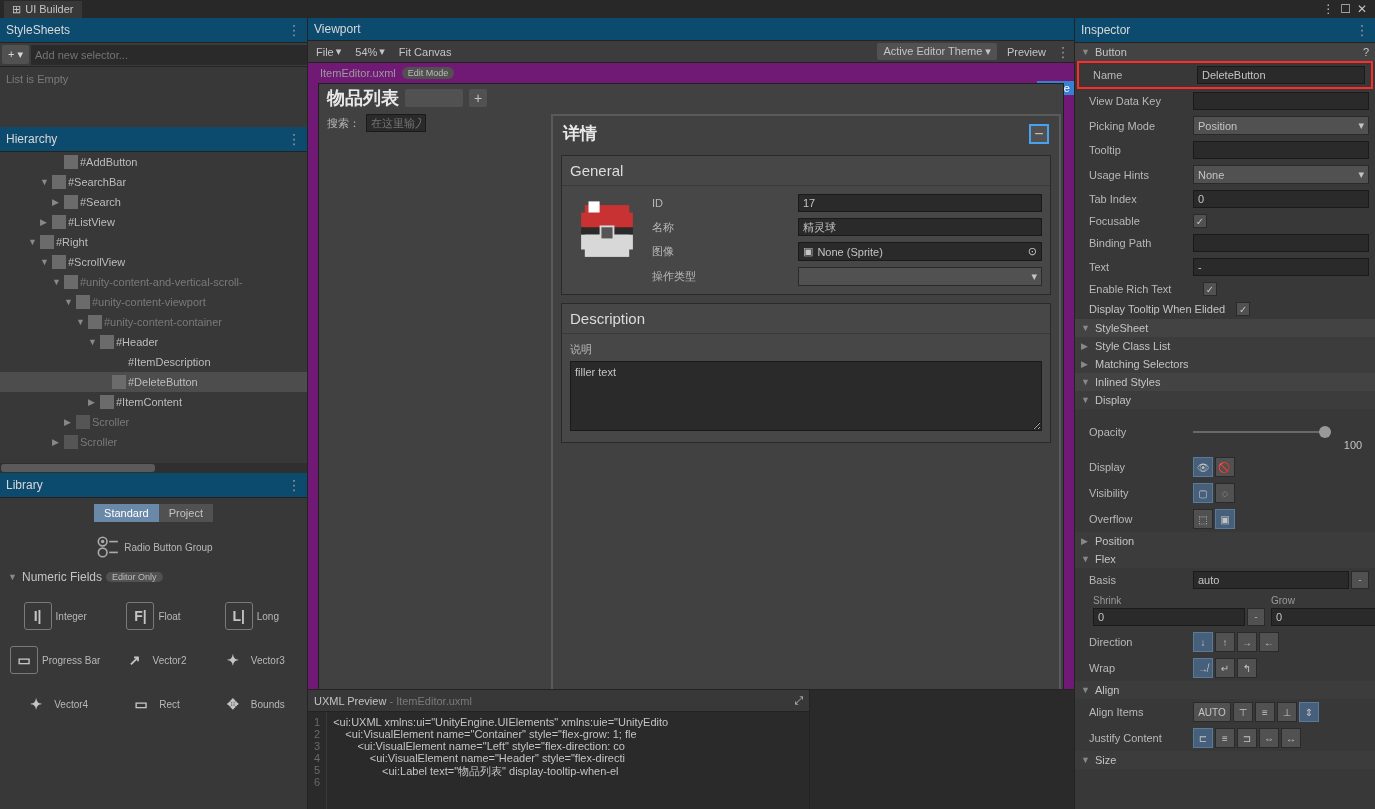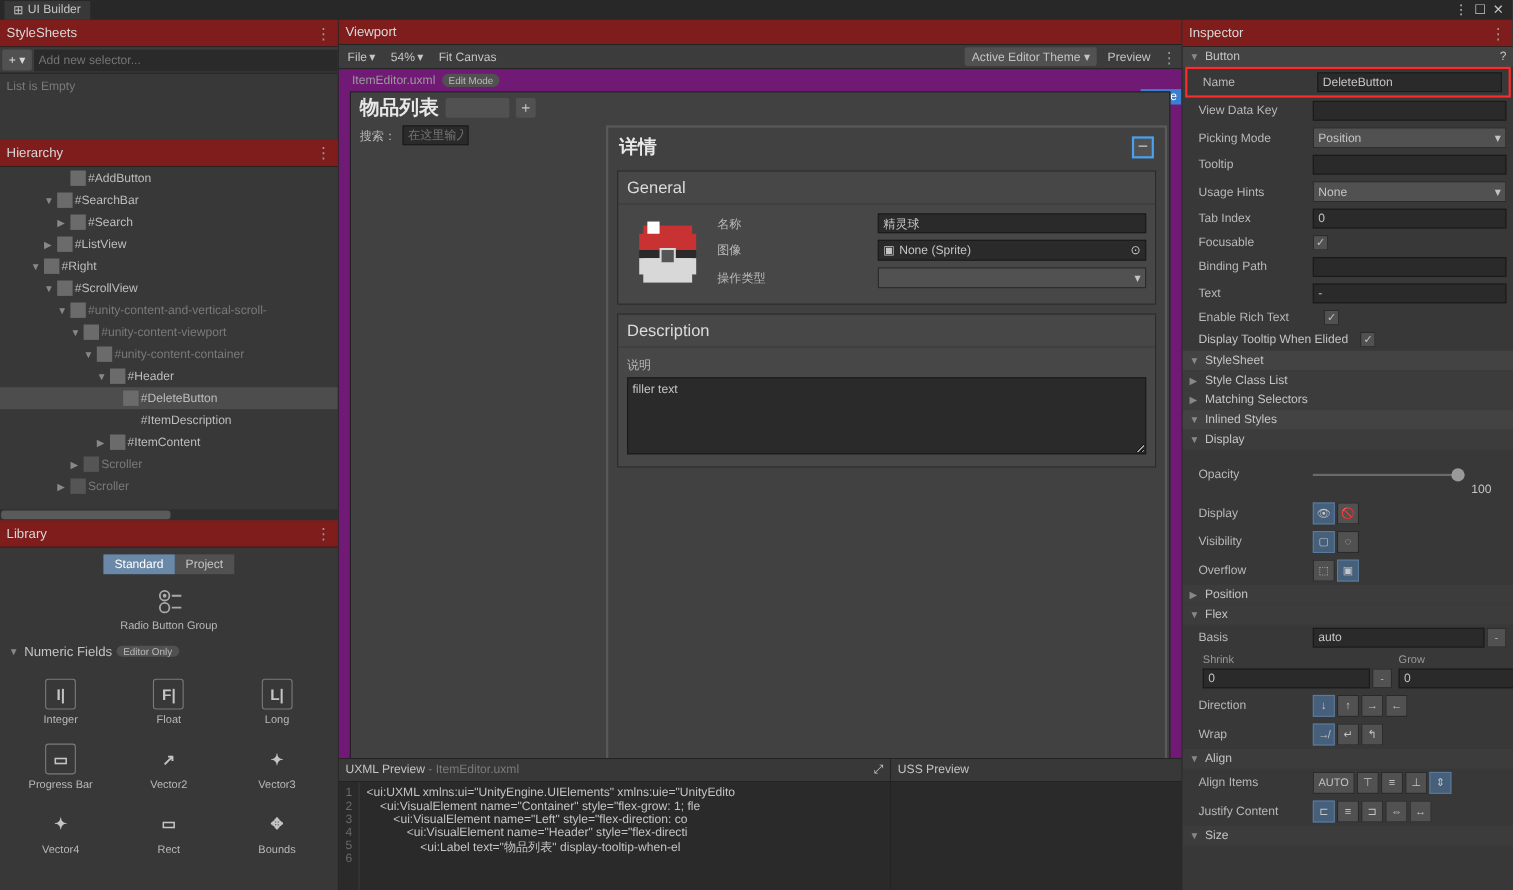--- a/index.html
+++ b/index.html
@@ -5,41 +5,41 @@
 * { box-sizing: border-box; margin: 0; padding: 0; font-family: Arial, sans-serif; }
 body { background: #383838; color: #c4c4c4; font-size: 12px; overflow: hidden; width: 1375px; height: 809px; }
 .app { display: flex; flex-direction: column; width: 100%; height: 100%; }
 .tabbar { height: 18px; background: #282828; display: flex; align-items: center; padding-left: 4px; }
 .tab { background: #383838; padding: 2px 8px; display: flex; align-items: center; gap: 4px; font-size: 11px; }
 .window-controls { display: flex; gap: 6px; padding-right: 8px; align-items: center; }
 .main { display: flex; flex: 1; overflow: hidden; }
 .col-left { width: 308px; display: flex; flex-direction: column; border-right: 1px solid #232323; }
 .col-mid { flex: 1; display: flex; flex-direction: column; border-right: 1px solid #232323; }
 .col-right { width: 300px; display: flex; flex-direction: column; background: #383838; }
-.panel-header { background: #7f1d1d; border-bottom: 1px solid #232323; padding: 4px 6px; font-size: 12px; display: flex; align-items: center; justify-content: space-between; }
+.panel-header { background: #0c4a6e; border-bottom: 1px solid #232323; padding: 4px 6px; font-size: 12px; display: flex; align-items: center; justify-content: space-between; }
 .panel-header .title { color: #d8d8d8; }
 .menu-icon { font-size: 14px; color: #9a9a9a; cursor: pointer; }
 .add-selector-row { display: flex; align-items: center; background: #3c3c3c; border-bottom: 1px solid #232323; }
 .plus-btn { background: #515151; color: #d8d8d8; padding: 3px 6px; margin: 2px; border-radius: 2px; display: flex; align-items: center; gap: 2px; font-size: 11px; }
 .add-selector-input { flex: 1; background: #2a2a2a; border: none; color: #999; padding: 4px; font-size: 11px; }
 .empty-msg { padding: 6px; color: #7a7a7a; font-size: 11px; }
 .hierarchy-body { flex: 1; overflow-y: auto; background: #383838; font-size: 11px; }
 .tree-row { display: flex; align-items: center; height: 20px; padding-left: 4px; cursor: pointer; }
 .tree-row.selected { background: #4d4d4d; }
 .tree-foldout { width: 12px; color: #888; font-size: 9px; }
 .tree-icon { width: 14px; height: 14px; margin-right: 2px; display: inline-block; }
 .tree-label { color: #bdbdbd; }
 .i-btn { background: #6b6b6b; } .i-ve { background: #6b6b6b; } .i-sv { background: #6b6b6b; } .i-lv { background: #6b6b6b; } .i-tf { background: #6b6b6b; } .i-sc { background: #555; }
 .library-body { background: #383838; flex: 1; display: flex; flex-direction: column; }
 .lib-tabs { display: flex; justify-content: center; padding: 6px; gap: 0; }
 .lib-tab { padding: 3px 10px; background: #515151; font-size: 11px; }
 .lib-tab.active { background: #6a88a8; color: #fff; }
 .lib-section-row { display: flex; align-items: center; gap: 4px; padding: 4px 8px; }
 .lib-grid3 { display: grid; grid-template-columns: repeat(3, 1fr); gap: 4px; padding: 8px; }
-.lib-cell { display: flex; flex-direction: column; align-items: center; justify-content: center; gap: 4px; padding: 6px 2px; }
+.lib-cell { display: flex; align-items: center; justify-content: center; gap: 4px; padding: 6px 2px; }
 .lib-icon { width: 28px; height: 28px; display: flex; align-items: center; justify-content: center; border: 1px solid #7a7a7a; border-radius: 3px; color: #c4c4c4; font-size: 14px; font-weight: bold; }
 .lib-label { font-size: 10px; color: #b8b8b8; text-align: center; }
 .viewport-toolbar { display: flex; align-items: center; background: #3c3c3c; border-bottom: 1px solid #232323; padding: 2px 4px; gap: 6px; font-size: 11px; }
 .vt-item { display: flex; align-items: center; gap: 2px; padding: 2px 4px; }
 .vt-select { background: #515151; padding: 2px 6px; border-radius: 2px; }
 .viewport-canvas { flex: 1; background: #701a75; position: relative; overflow: hidden; padding: 20px 10px 10px 10px; }
 .file-label-row { display: flex; align-items: center; gap: 6px; padding: 2px 6px; font-size: 11px; color: #9a9a9a; }
 .badge-editmode { background: #515151; border-radius: 8px; padding: 1px 6px; font-size: 9px; color: #bbb; }
 .delete-tag { position: absolute; top: 18px; right: 0; background: #3b7fd1; color: #fff; padding: 1px 4px; font-size: 11px; }
 .canvas-window { background: #414141; border: 1px solid #202020; display: flex; flex-direction: column; height: 640px; }
@@ -80,21 +80,21 @@
 .insp-foldout { font-size: 9px; color: #888; width: 10px; }
 .insp-row { display: flex; align-items: center; padding: 3px 6px 3px 14px; gap: 4px; min-height: 20px; }
 .insp-label { width: 100px; color: #b8b8b8; }
 .insp-input { flex: 1; background: #2a2a2a; border: 1px solid #1a1a1a; color: #c4c4c4; padding: 2px 4px; font-size: 11px; }
 .insp-dropdown { flex: 1; background: #515151; border: 1px solid #2a2a2a; padding: 2px 4px; font-size: 11px; display: flex; justify-content: space-between; align-items: center; }
 .insp-check { width: 14px; height: 14px; background: #515151; border: 1px solid #2a2a2a; display: flex; align-items: center; justify-content: center; font-size: 10px; }
 .name-highlight { border: 2px solid #ff2a2a; margin: 0 2px; }
 .insp-slider { flex: 1; display: flex; align-items: center; gap: 6px; }
 .slider-track { flex: 1; height: 2px; background: #6a6a6a; position: relative; }
 .slider-thumb { position: absolute; right: 0; top: -5px; width: 12px; height: 12px; background: #999; border-radius: 50%; }
-.slider-val { width: 32px; text-align: left; margin-top: 27px; }
+.slider-val { width: 32px; text-align: center; margin-top: 27px; }
 .toggle-group { display: flex; gap: 2px; }
 .toggle-btn { width: 20px; height: 20px; background: #515151; border: 1px solid #2a2a2a; display: flex; align-items: center; justify-content: center; font-size: 10px; }
 .toggle-btn.active { background: #46607c; border-color: #5a7a9a; }
 .two-col { display: flex; gap: 6px; flex: 1; }
 .two-col > div { flex: 1; display: flex; flex-direction: column; gap: 2px; }
 .mini-label { font-size: 10px; color: #9a9a9a; }
 .small-input-row { display: flex; gap: 2px; }
 .small-input { flex: 1; background: #2a2a2a; border: 1px solid #1a1a1a; color: #c4c4c4; padding: 2px 4px; font-size: 11px; }
 .small-dd { width: 18px; background: #515151; border: 1px solid #2a2a2a; display: flex; align-items: center; justify-content: center; font-size: 9px; }
 .hscroll { height: 10px; background: #2f2f2f; display: flex; }
@@ -183,29 +183,29 @@
           <div class="tree-row" style="padding-left: 76px;">
             <span class="tree-foldout">▼</span>
             <span class="tree-icon i-ve"></span>
             <span class="tree-label" style="color: rgb(122, 122, 122);">#unity-content-container</span>
           </div>
           <div class="tree-row" style="padding-left: 88px;">
             <span class="tree-foldout">▼</span>
             <span class="tree-icon i-ve"></span>
             <span class="tree-label">#Header</span>
           </div>
+          <div class="tree-row" style="padding-left: 100px;">
+            <span class="tree-foldout"></span>
+            <span class="tree-icon i-T"></span>
+            <span class="tree-label">#ItemDescription</span>
+          </div>
           <div class="tree-row selected" style="padding-left: 100px;">
             <span class="tree-foldout"></span>
             <span class="tree-icon i-btn"></span>
             <span class="tree-label">#DeleteButton</span>
-          </div>
-          <div class="tree-row" style="padding-left: 100px;">
-            <span class="tree-foldout"></span>
-            <span class="tree-icon i-T"></span>
-            <span class="tree-label">#ItemDescription</span>
           </div>
           <div class="tree-row" style="padding-left: 88px;">
             <span class="tree-foldout">▶</span>
             <span class="tree-icon i-ve"></span>
             <span class="tree-label">#ItemContent</span>
           </div>
           <div class="tree-row" style="padding-left: 64px;">
             <span class="tree-foldout">▶</span>
             <span class="tree-icon i-sc"></span>
             <span class="tree-label" style="color: rgb(122, 122, 122);">Scroller</span>
@@ -335,20 +335,24 @@
                   <rect x="8" y="6" width="24" height="14" fill="#c83232"></rect>
                   <rect x="6" y="10" width="28" height="8" fill="#c83232"></rect>
                   <rect x="10" y="4" width="6" height="6" fill="#ffffff"></rect>
                   <rect x="6" y="18" width="28" height="4" fill="#2a2a2a"></rect>
                   <rect x="8" y="22" width="24" height="12" fill="#d8d8d8"></rect>
                   <rect x="6" y="22" width="28" height="8" fill="#d8d8d8"></rect>
                   <rect x="16" y="17" width="8" height="8" fill="#d8d8d8"></rect>
                   <rect x="17" y="18" width="6" height="6" fill="#555"></rect>
                 </svg>
                 <div class="dp-fields">
+                  <div class="dp-field-row">
+                    <span class="dp-field-label">ID</span>
+                    <input class="dp-field-input" value="17" style="">
+                  </div>
                   <div class="dp-field-row">
                     <span class="dp-field-label">名称</span>
                     <input class="dp-field-input" value="精灵球" style="">
                   </div>
                   <div class="dp-field-row">
                     <span class="dp-field-label">图像</span>
                     <div class="dp-obj-field">
                       <span>▣</span>
                       <span>None (Sprite)</span>
                       <span class="spacer"></span>
@@ -382,23 +386,20 @@
           <div class="code-area">
             <div class="line-numbers">1<br>2<br>3<br>4<br>5<br>6</div>
             <div class="code-lines" id="code-lines">&lt;ui:UXML xmlns:ui="UnityEngine.UIElements" xmlns:uie="UnityEdito
     &lt;ui:VisualElement name="Container" style="flex-grow: 1; fle
         &lt;ui:VisualElement name="Left" style="flex-direction: co
             &lt;ui:VisualElement name="Header" style="flex-directi
                 &lt;ui:Label text="物品列表" display-tooltip-when-el</div>
           </div>
         </div>
         <div class="uss-preview">
-          <div class="preview-header">
-            <span>USS Preview</span>
-          </div>
           <div class="code-area"></div>
         </div>
       </div>
     </div>
 
     <div class="col-right">
       <div class="panel-header">
         <span class="title">Inspector</span>
         <span class="menu-icon">⋮</span>
       </div>

